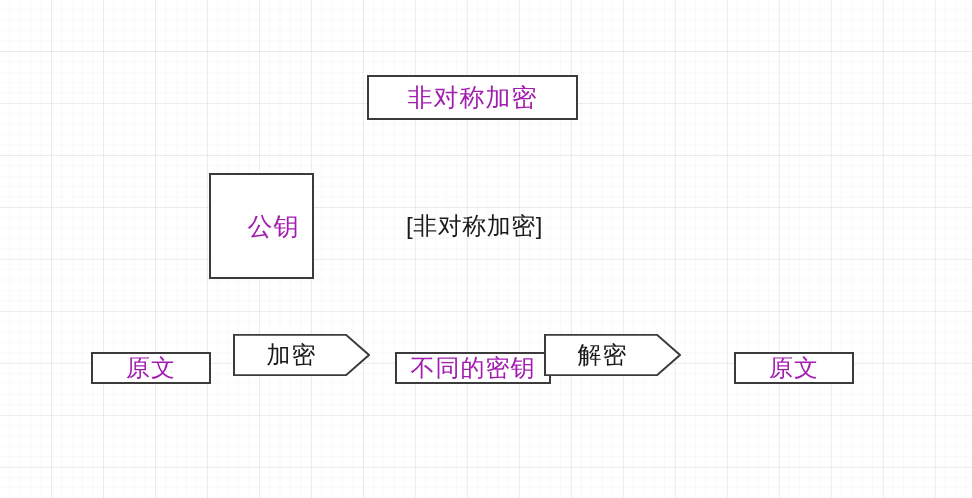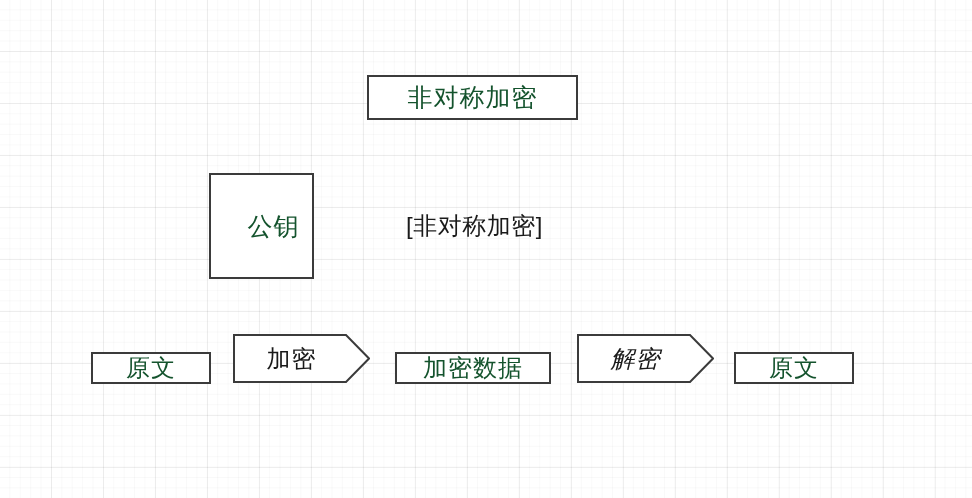--- a/index.html
+++ b/index.html
@@ -32,21 +32,21 @@
     background-position: -1px -1px, -1px -1px, -1px -1px, -1px -1px;
   }
 
   .node {
     position: absolute;
     box-sizing: border-box;
     display: flex;
     align-items: center;
     justify-content: center;
     background: #ffffff;
-    color: #14532d;
+    color: #a21caf;
     border: 2px solid #3b3b3b;
     line-height: 1;
     white-space: nowrap;
     text-align: right;
   }
 
   .title-box {
     left: 367px;
     top: 75px;
     width: 211px;
@@ -88,25 +88,25 @@
     font-size: 24px;
     letter-spacing: 1px;
   }
   .flow-box.plain-1 { left: 91px;  width: 120px; }
   .flow-box.cipher  { left: 395px; width: 156px; }
   .flow-box.plain-2 { left: 734px; width: 120px; }
 
   .arrow-shape {
     position: absolute;
     top: 334px;
-    height: 49px;
+    height: 42px;
     box-sizing: border-box;
   }
   .arrow-shape.encrypt { left: 233px; width: 137px; }
-  .arrow-shape.decrypt { left: 577px; width: 137px; font-style: italic; }
+  .arrow-shape.decrypt { left: 544px; width: 137px; }
 
   .arrow-shape svg {
     position: absolute;
     left: 0;
     top: 0;
     width: 100%;
     height: 100%;
     display: block;
   }
   .arrow-shape .arrow-label {
@@ -149,21 +149,21 @@
   </div>
 
   <div class="arrow-shape encrypt">
     <svg viewBox="0 0 137 49" preserveAspectRatio="none">
       <polygon points="1,1 113,1 136,24.5 113,48 1,48" fill="#ffffff" stroke="#3b3b3b" stroke-width="2" stroke-linejoin="miter" vector-effect="non-scaling-stroke"></polygon>
     </svg>
     <span class="arrow-label">加密</span>
   </div>
 
   <div class="node flow-box cipher">
-    <span>加密数据</span>
+    <span>不同的密钥</span>
   </div>
 
   <div class="arrow-shape decrypt">
     <svg viewBox="0 0 137 49" preserveAspectRatio="none">
       <polygon points="1,1 113,1 136,24.5 113,48 1,48" fill="#ffffff" stroke="#3b3b3b" stroke-width="2" stroke-linejoin="miter" vector-effect="non-scaling-stroke"></polygon>
     </svg>
     <span class="arrow-label">解密</span>
   </div>
 
   <div class="node flow-box plain-2">

